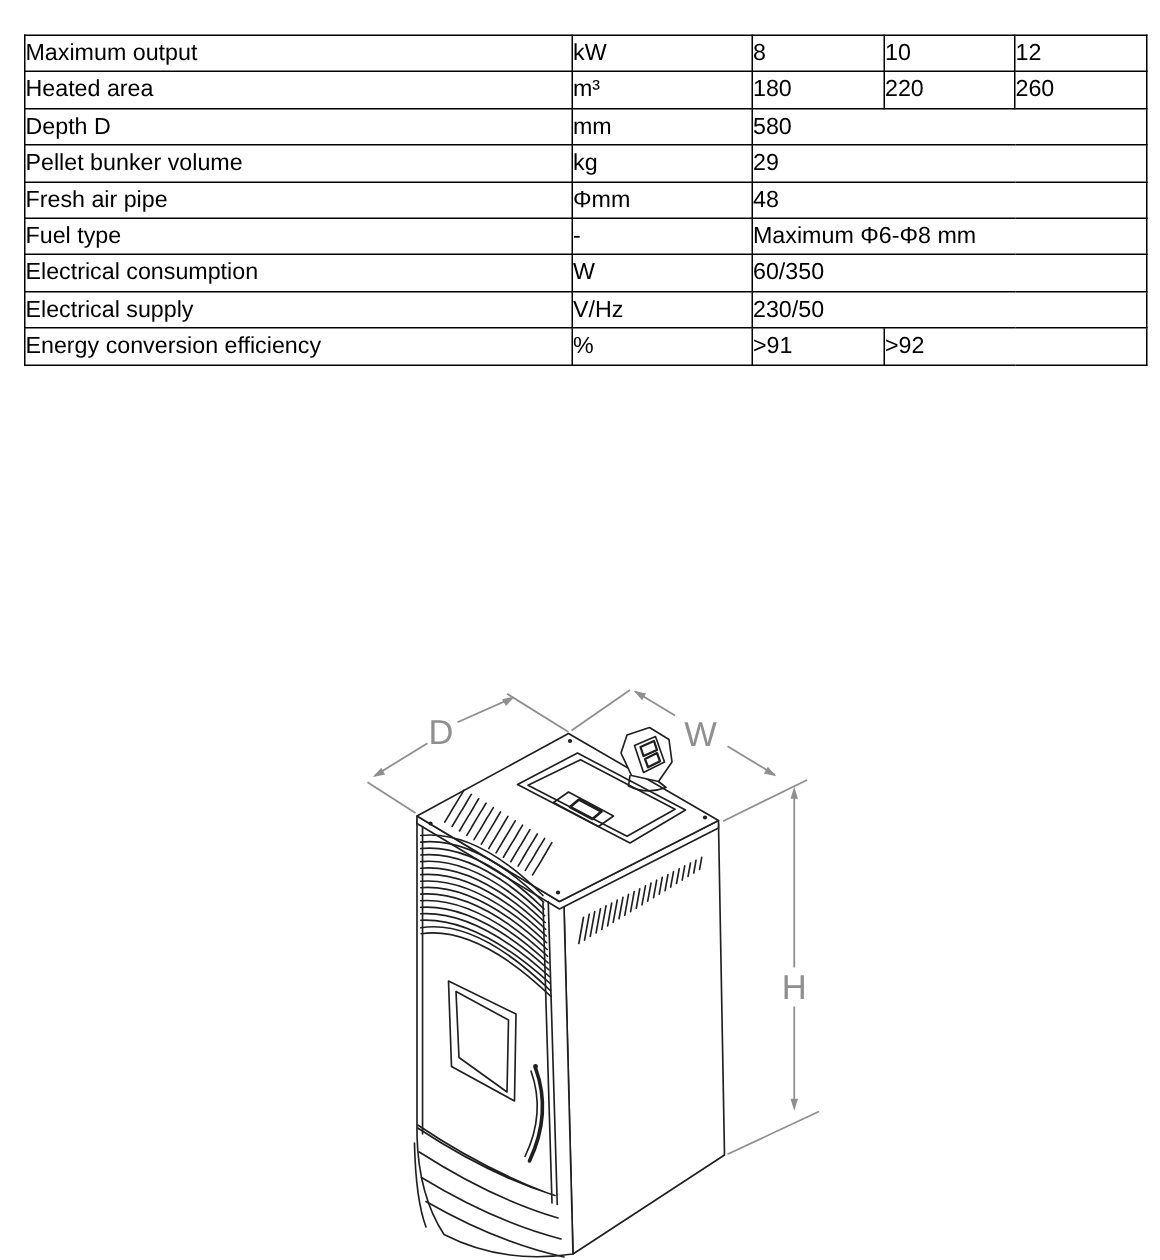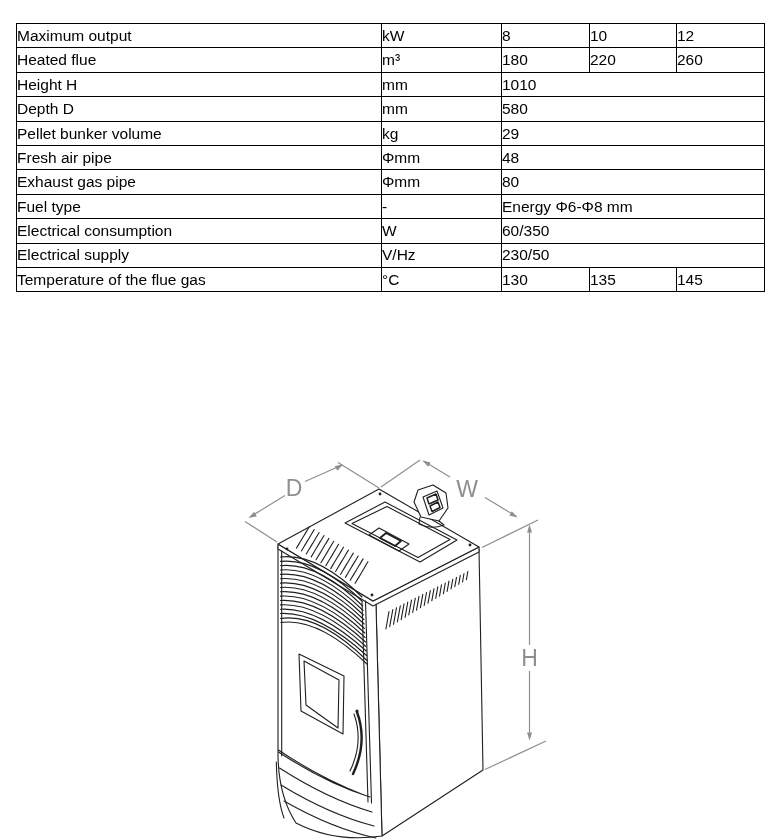--- a/index.html
+++ b/index.html
@@ -34,72 +34,61 @@
     </colgroup>
     <tbody>
         <tr>
           <td class="c-label">Maximum output</td>
           <td class="c-unit">kW</td>
           <td class="c-val">8</td>
           <td class="c-val">10</td>
           <td class="c-val">12</td>
         </tr>
         <tr>
-          <td class="c-label">Heated flue</td>
+          <td class="c-label">Heated area</td>
           <td class="c-unit">m³</td>
           <td class="c-val">180</td>
           <td class="c-val">220</td>
           <td class="c-val">260</td>
-        </tr>
-        <tr>
-          <td class="c-label">Height H</td>
-          <td class="c-unit">mm</td>
-          <td class="c-val" colspan="3">1010</td>
         </tr>
         <tr>
           <td class="c-label">Depth D</td>
           <td class="c-unit">mm</td>
           <td class="c-val" colspan="3">580</td>
         </tr>
         <tr>
           <td class="c-label">Pellet bunker volume</td>
           <td class="c-unit">kg</td>
           <td class="c-val" colspan="3">29</td>
         </tr>
         <tr>
           <td class="c-label">Fresh air pipe</td>
           <td class="c-unit">Φmm</td>
           <td class="c-val" colspan="3">48</td>
         </tr>
         <tr>
-          <td class="c-label">Exhaust gas pipe</td>
-          <td class="c-unit">Φmm</td>
-          <td class="c-val" colspan="3">80</td>
-        </tr>
-        <tr>
           <td class="c-label">Fuel type</td>
           <td class="c-unit">-</td>
-          <td class="c-val" colspan="3">Energy Φ6-Φ8 mm</td>
+          <td class="c-val" colspan="3">Maximum Φ6-Φ8 mm</td>
         </tr>
         <tr>
           <td class="c-label">Electrical consumption</td>
           <td class="c-unit">W</td>
           <td class="c-val" colspan="3">60/350</td>
         </tr>
         <tr>
           <td class="c-label">Electrical supply</td>
           <td class="c-unit">V/Hz</td>
           <td class="c-val" colspan="3">230/50</td>
         </tr>
         <tr>
-          <td class="c-label">Temperature of the flue gas</td>
-          <td class="c-unit">°C</td>
-          <td class="c-val">130</td>
-          <td class="c-val">135</td>
-          <td class="c-val">145</td>
+          <td class="c-label">Energy conversion efficiency</td>
+          <td class="c-unit">%</td>
+          <td class="c-val">&gt;91</td>
+          <td class="c-val" colspan="2">&gt;92</td>
         </tr>
       </tbody>
   </table>
 
   <div class="drawing">
     <svg width="335" height="404" viewBox="240 438 335 404">
 
       <g>
         <path class="dim" d="M277 542 L245 521.5"></path>
         <path class="dim" d="M379 488 L338 462.5"></path>

